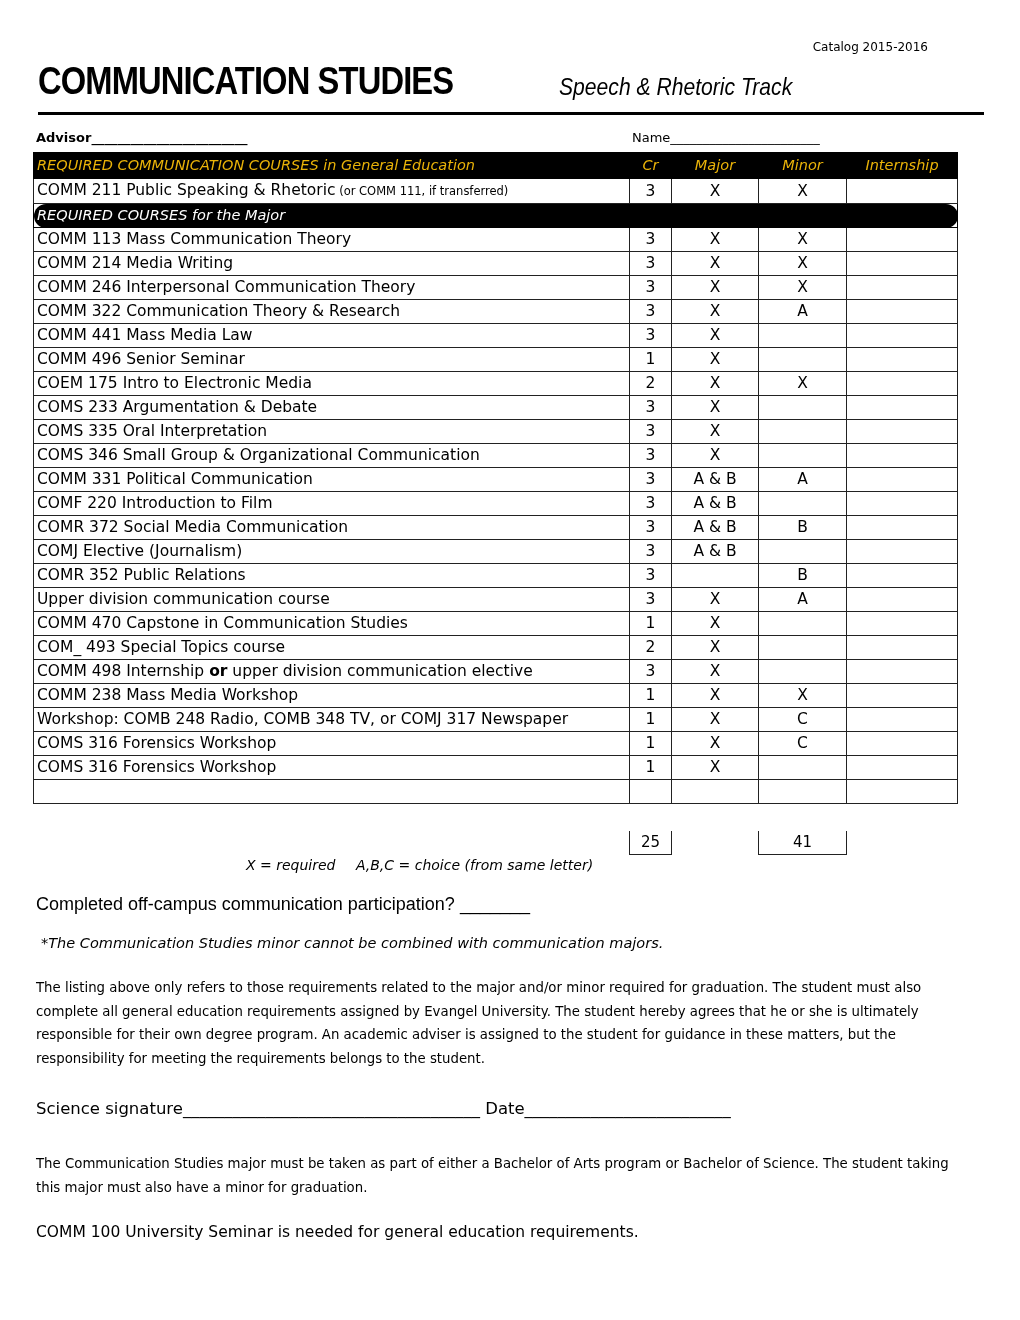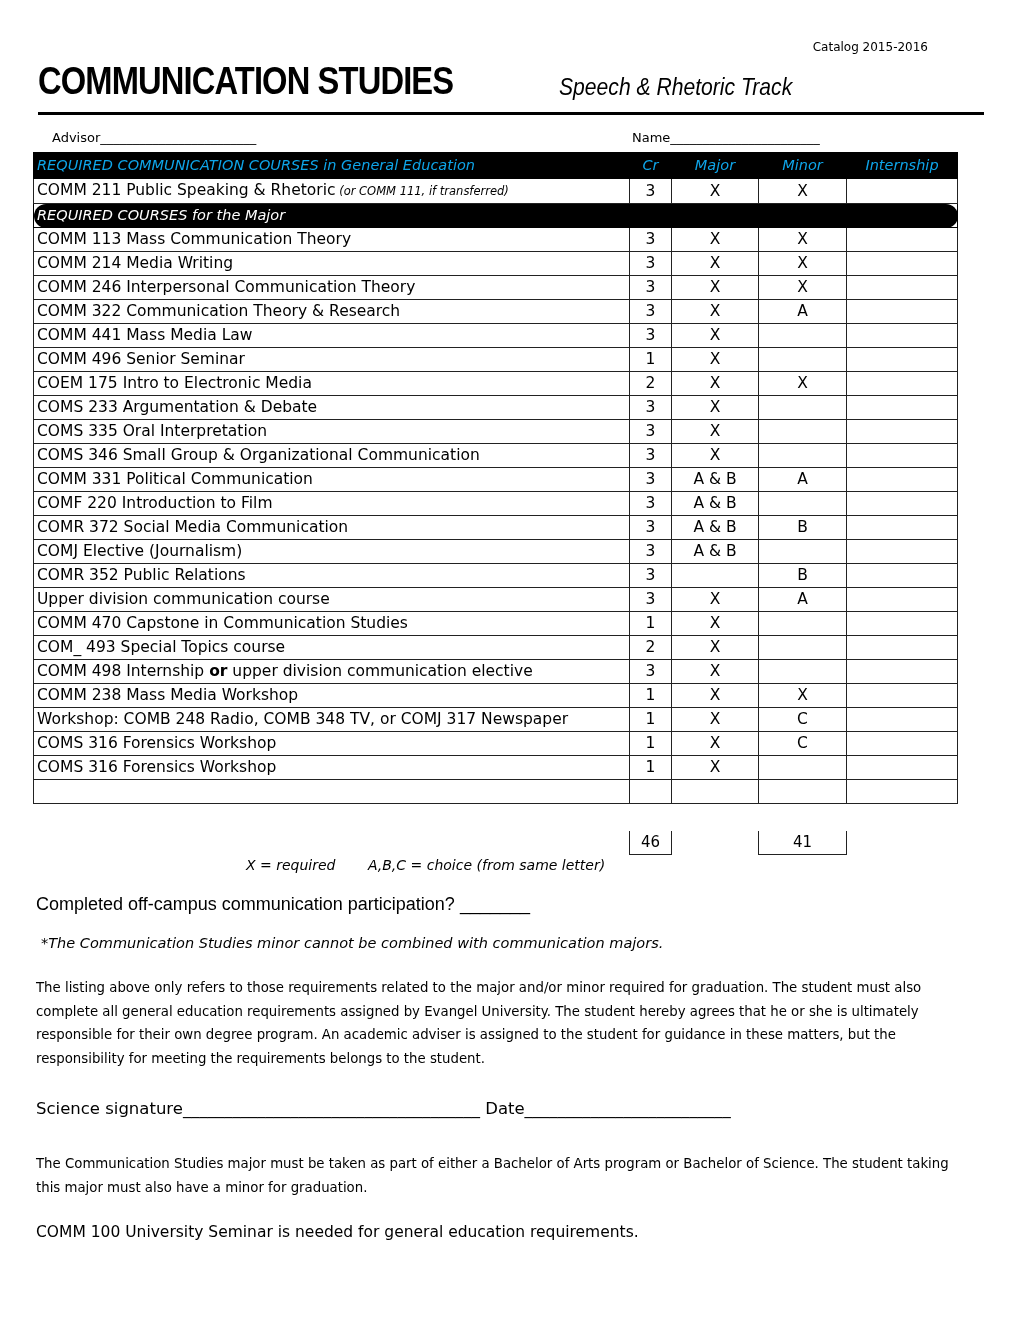--- a/index.html
+++ b/index.html
@@ -2,35 +2,35 @@
 <html><head>
 <meta charset="utf-8">
 <style>
   html, body { margin: 0; padding: 0; background: #ffffff; }
   body { width: 1020px; height: 1320px; position: relative; font-family: "Liberation Sans", sans-serif; color: #000; overflow: hidden; }
   .catalog { position: absolute; top: 40px; right: 92px; font-size: 13px; font-family: "DejaVu Sans", sans-serif; font-size: 12px; }
   .title-row { position: absolute; top: 60px; left: 38px; width: 946px; height: 52px; border-bottom: 3px solid #000; }
   .title { position: absolute; left: 0; top: 0; font-family: "Liberation Sans", sans-serif; font-weight: bold; font-size: 38px; letter-spacing: -1px; transform: scaleX(0.86); transform-origin: left top; white-space: nowrap; }
   .subtitle { position: absolute; left: 521px; top: 13px; font-style: italic; font-size: 24px; transform: scaleX(0.88); transform-origin: left top; white-space: nowrap; }
   .field-line { position: absolute; top: 130px; font-family: "DejaVu Sans", sans-serif; font-size: 13px; white-space: nowrap; }
-  .advisor { left: 52px; }
+  .advisor { left: 36px; font-weight: bold; }
   .name { left: 632px; }
 
   table.courses { position: absolute; left: 33px; top: 152px; border-collapse: collapse; table-layout: fixed; width: 924px; }
   table.courses td { height: 23px; padding: 0 0 0 3px; border: 1.5px solid #222; font-family: "DejaVu Sans", sans-serif; font-size: 15.5px; white-space: nowrap; overflow: hidden; line-height: 23px; }
   table.courses td.c { text-align: center; padding: 0; }
-  tr.head td { background: #000; color: #0ea5e9; font-style: italic; font-size: 14.5px; border-color: #000; height: 25px; }
+  tr.head td { background: #000; color: #eab308; font-style: italic; font-size: 14.5px; border-color: #000; height: 25px; }
   tr.section td { background: #000; color: #fff; font-style: italic; font-size: 14.5px; border-color: #000; height: 21px; border-radius: 12px; }
-  .small { font-size: 11.5px; font-style: italic; }
+  .small { font-size: 11.5px; }
   .bold { font-weight: bold; }
   .totals { position: absolute; top: 831px; height: 23px; border: 1.5px solid #222; border-top: none; text-align: center; font-family: "DejaVu Sans", sans-serif; font-size: 15px; line-height: 23px; }
   .tot-cr { left: 629px; width: 41px; }
   .tot-minor { left: 758px; width: 87px; }
   .legend { position: absolute; top: 857px; left: 246px; font-family: "DejaVu Sans", sans-serif; font-style: italic; font-size: 14px; white-space: nowrap; }
-  .legend span + span { margin-left: 28px; }
+  .legend span + span { margin-left: 16px; }
   .offcampus { position: absolute; top: 894px; left: 36px; font-family: Liberation Sans, sans-serif; font-size: 18px; white-space: nowrap; }
   .note { position: absolute; top: 935px; left: 41px; font-family: "DejaVu Sans", sans-serif; font-style: italic; font-size: 14.5px; white-space: nowrap; }
   .para { position: absolute; left: 36px; width: 940px; font-family: "DejaVu Sans", sans-serif; font-size: 13.3px; line-height: 23.5px; }
   .para1 { top: 976px; }
   .signature { position: absolute; top: 1099px; left: 36px; font-family: "DejaVu Sans", sans-serif; font-size: 16.5px; white-space: nowrap; }
   .para2 { top: 1152px; }
   .seminar { position: absolute; top: 1199px; left: 36px; font-family: "DejaVu Sans", sans-serif; font-size: 15.5px; white-space: nowrap; margin-top: 24px; }
 </style>
 </head>
 <body>
@@ -235,21 +235,21 @@
       <tr>
         <td></td>
         <td class="c"></td>
         <td class="c"></td>
         <td class="c"></td>
         <td class="c"></td>
       </tr>
     </tbody>
 </table>
 
-<div class="totals tot-cr">46</div>
+<div class="totals tot-cr">25</div>
 <div class="totals tot-minor">41</div>
 
 <div class="legend">
   <span>X = required</span>
   <span>A,B,C = choice (from same letter)</span>
 </div>
 
 <div class="offcampus">Completed off-campus communication participation?  _______</div>
 <div class="note">*The Communication Studies minor cannot be combined with communication majors.</div>
 <div class="para para1">The listing above only refers to those requirements related to the major and/or minor required for graduation.  The student must also complete all general education requirements assigned by Evangel University.  The student hereby agrees that he or she is ultimately responsible for their own degree program.  An academic adviser is assigned to the student for guidance in these matters, but the responsibility for meeting the requirements belongs to the student.</div>

